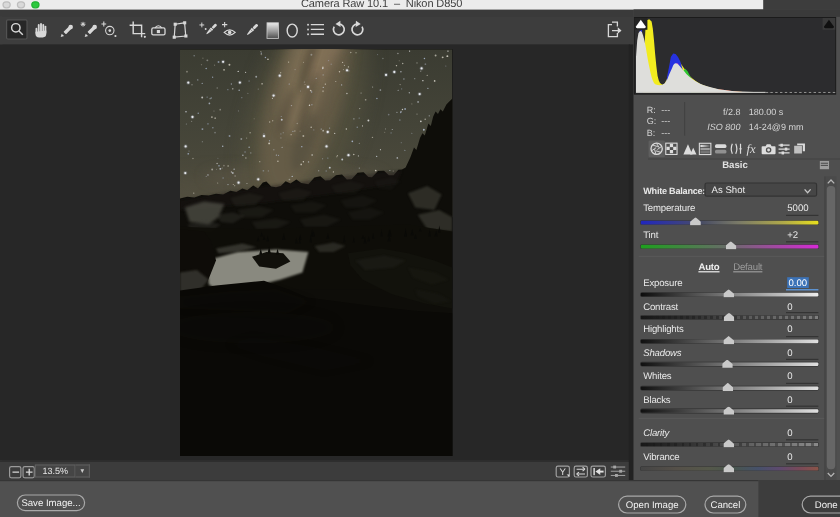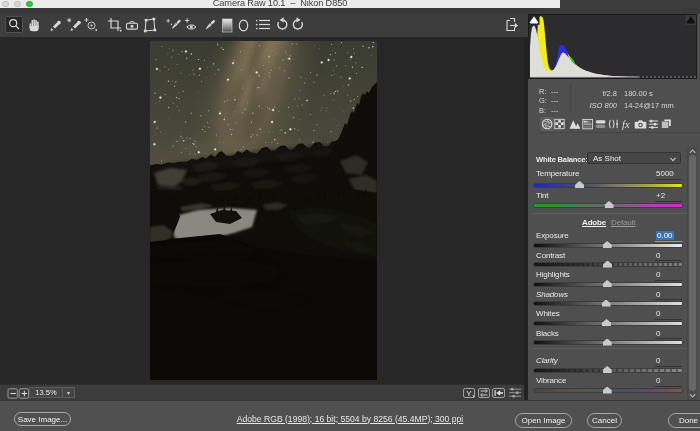--- a/index.html
+++ b/index.html
@@ -1,19 +1,19 @@
 <!DOCTYPE html>
 <html><head>
 <meta charset="utf-8">
 <style>
 * { margin:0; padding:0; box-sizing:border-box; }
 html,body { width:700px; height:431px; overflow:hidden; background:#3d3d3d; }
 body { font-family:"Liberation Sans", sans-serif; position:relative; }
 .abs { position:absolute; }
-#titlebar { left:0; top:0; width:560px; height:8px; background:#ececec; overflow:hidden; }
+#titlebar { left:0; top:0; width:636px; height:8px; background:#ececec; overflow:hidden; }
 #titlebar .dot { position:absolute; width:6.5px; height:6.5px; border-radius:50%; top:0.5px; }
 #title-text { position:absolute; left:0; right:0; top:-2.5px; text-align:center; font-size:9.2px; color:#3e3e3e; letter-spacing:-0.1px; }
 #topstrip { left:0; top:8px; width:700px; height:6px; background:#3a3a3a; }
 #toolbar { left:0; top:14px; width:525px; height:23px; background:#3d3d3d; }
 #canvas { left:0; top:37px; width:525px; height:347px; background:#272727; }
 #leftedge { left:0; top:8px; width:2px; height:392px; background:#4a4a4a; }
 #photo { left:150px; top:41px; width:227px; height:339px; background:#000; }
 #photo svg { display:block; }
 #statusbar { left:0; top:384px; width:525px; height:16px; background:#3c3c3c; border-top:1px solid #2e2e2e; color:#ccc; }
 #zoomval { position:absolute; left:29px; top:2px; width:34px; height:11px; background:#454545; border:1px solid #5c5c5c; color:#e8e8e8; font-size:7.5px; text-align:center; line-height:10px; }
@@ -27,21 +27,21 @@
 #tabs { position:absolute; left:12px; top:108px; width:169px; height:17px; border-bottom:1px solid #454545; }
 #basic-h { position:absolute; left:0; top:125px; width:169px; height:10px; text-align:center; color:#e2e2e2; font-size:8px; font-weight:bold; }
 #content { position:absolute; left:0; top:135px; width:169px; height:257px; font-size:8px; }
 .lbl { position:absolute; font-size:8px; color:#e8e8e8; letter-spacing:-0.15px; white-space:nowrap; }
 .val { position:absolute; left:128px; width:30px; font-size:8px; color:#e8e8e8; }
 .vline { position:absolute; left:127px; width:27px; height:1px; background:#343434; }
 .track { position:absolute; left:6px; width:148px; height:3px; border-radius:1px; box-shadow:0 0 0 0.5px #2c2c2c; }
 .thumb { position:absolute; width:9px; height:7px; background:#c9c9c9; clip-path:polygon(50% 0, 100% 55%, 100% 100%, 0 100%, 0 55%); }
 .divider { position:absolute; left:4px; width:160px; height:1px; background:#404040; border-bottom:1px solid #5c5c5c; }
 #scrollbar { position:absolute; left:158.5px; top:139px; width:10px; height:253px; background:#4a4a4a; border-left:1px solid #454545; }
-#bottombar { left:0; top:400px; width:700px; height:31px; background:#505050; border-top:1px solid #353535; }
+#bottombar { left:0; top:400px; width:632px; height:31px; background:#505050; border-top:1px solid #353535; }
 .pill { position:absolute; border:1px solid #a8a8a8; border-radius:8px; color:#f2f2f2; font-size:8px; text-align:center; }
 #link { position:absolute; left:0; right:0; top:12.5px; text-align:center; font-size:8.6px; color:#e6e6e6; letter-spacing:0px; }
 #link span { text-decoration:underline; }
 </style>
 </head>
 <body>
 <div class="abs" id="leftedge"></div>
 <div class="abs" id="topstrip"></div>
 <div class="abs" id="titlebar">
   <div class="dot" style="left:2px; background:#d9d9d9; border:0.5px solid #bebebe;"></div>
@@ -633,21 +633,21 @@
     <div style="left:11px; top:6.5px;">R:</div>
       <div style="left:23px; top:6.5px;">---</div>
     <div style="left:11px; top:16px;">G:</div>
       <div style="left:23px; top:16px;">---</div>
     <div style="left:11px; top:25.5px;">B:</div>
       <div style="left:23px; top:25.5px;">---</div>
     <div style="left:42px; top:5px; width:1px; height:28px; background:#424242;"></div>
     <div style="left:52px; top:8.5px; width:37px; text-align:right;">f/2.8</div>
     <div style="left:96px; top:8.5px;">180.00 s</div>
     <div style="left:52px; top:21px; width:37px; text-align:right;font-style:italic;">ISO 800</div>
-    <div style="left:96px; top:21px;">14-24@17 mm</div>
+    <div style="left:96px; top:21px;">14-24@9 mm</div>
   </div>
   <div id="tabs"><svg width="169" height="17" viewBox="0 0 169 17">
         <rect x="0.5" y="1" width="13.5" height="14" fill="#5e5e5e" rx="1"></rect>
         <circle cx="7.2" cy="8" r="4.7" fill="none" stroke="#dcdcdc" stroke-width="1.1"></circle>
         <g stroke="#dcdcdc" stroke-width="0.75" fill="none">
           <path d="M7.2,3.6 L9.4,7.2"></path>
           <path d="M11.2,6.1 L7.8,8.6"></path>
           <path d="M10.6,10.9 L6.6,9.7"></path>
           <path d="M6.6,12.3 L5.4,8.4"></path>
           <path d="M3.3,9.5 L6.7,7.1"></path>
@@ -695,20 +695,25 @@
         </g>
         <g fill="#dcdcdc">
           <rect x="110.3" y="3.8" width="2.1" height="2.5"></rect>
           <rect x="114" y="7" width="2.1" height="2.5"></rect>
           <rect x="111.3" y="10.2" width="2.1" height="2.5"></rect>
         </g>
         <g fill="#dcdcdc">
           <path d="M121.8,5.5 L128.3,5.5 L128.3,12 L121.8,12 Z" opacity="0.8"></path>
           <path d="M124.3,3.5 L130.8,3.5 L130.8,10 L129,10 L129,5.1 L124.3,5.1 Z"></path>
         </g>
+      </svg></div>
+  <div id="basic-h">Basic<svg style="position:absolute; right:6px; top:1px;" width="8" height="8" viewBox="0 0 8 8">
+        <rect x="0" y="0" width="8" height="7" fill="#9d9d9d"></rect>
+        <rect x="1" y="1.6" width="6" height="0.9" fill="#4f4f4f"></rect>
+        <rect x="1" y="3.4" width="6" height="0.9" fill="#4f4f4f"></rect>
       </svg></div>
   <div id="content">
     <div class="lbl" style="left:8px; top:11.5px; font-size:7.6px; font-weight:bold; letter-spacing:-0.2px;">White Balance:</div>
     <div style="position:absolute; left:59px; top:8.5px; width:94px; height:12.5px; background:#464646; border:1px solid #333; border-radius:2px; color:#ececec; font-size:8px; line-height:11.5px; padding-left:5px;">As Shot<svg style="position:absolute; right:4px; top:4px;" width="6" height="5" viewBox="0 0 6 5">
           <path d="M0.5,0.8 L3,3.6 L5.5,0.8" stroke="#c5c5c5" stroke-width="1.1" fill="none"></path>
         </svg></div>
     <div class="lbl" style="left:8px; top:26.0px;">Temperature</div>
     <div class="val" style="top:26.0px;">5000</div>
     <div class="vline" style="top:35.5px;"></div>
     <div class="track" style="top:40.5px; background:linear-gradient(to right,#2026c0,#4a4e64 35%,#7a7a68 55%,#b0a94a 80%,#e8e01e);"></div>
@@ -752,33 +757,32 @@
     <div class="val" style="top:213.0px;">0</div>
     <div class="vline" style="top:222.5px;"></div>
     <div class="track" style="top:225.5px; background:repeating-linear-gradient(to right,rgba(0,0,0,0) 0 4px,rgba(22,22,22,0.4) 4px 6px),linear-gradient(to right,#181818,#353535 30%,#606060 60%,#8a8a8a);"></div>
     <div class="thumb" style="left:74.7px; top:223.0px;"></div>
     <div class="lbl" style="left:8px; top:233.0px;">Vibrance</div>
     <div class="val" style="top:233.0px;">0</div>
     <div class="vline" style="top:242.5px;"></div>
     <div class="track" style="top:246px; background:linear-gradient(to right,#454545,#555049 20%,#55584a 38%,#49564e 52%,#46516a 66%,#5e4a6e 78%,#7a4a58 90%,#8a5448);"></div>
     <div class="thumb" style="left:74.7px; top:243.5px;"></div>
     <div class="divider" style="top:69.5px;"></div>
-    <div class="lbl" style="left:54px; top:75px; text-decoration:underline; font-weight:bold; color:#f0f0f0;">Adobe</div>
+    <div class="lbl" style="left:54px; top:75px; text-decoration:underline; font-weight:bold; color:#f0f0f0;">Auto</div>
     <div class="lbl" style="left:83px; top:75px; text-decoration:underline; color:#9b9b9b;">Default</div>
     <div class="divider" style="top:204.5px;"></div>
   </div>
   <div id="scrollbar">
     <div style="position:absolute; left:1px; top:8px; width:7px; height:236px; background:#666; border-radius:3px;"></div>
     <svg style="position:absolute; left:1.5px; top:2px;" width="7" height="5" viewBox="0 0 7 5">
         <path d="M0.8,3.8 L3.5,1 L6.2,3.8" stroke="#b5b5b5" stroke-width="1.1" fill="none"></path>
       </svg>
     <svg style="position:absolute; left:1.5px; bottom:2px;" width="7" height="5" viewBox="0 0 7 5">
         <path d="M0.8,1.2 L3.5,4 L6.2,1.2" stroke="#b5b5b5" stroke-width="1.1" fill="none"></path>
       </svg>
   </div>
 </div>
 <div class="abs" id="bottombar">
   <div class="pill" style="left:14px; top:10.5px; width:57px; height:14px; line-height:13px;">Save Image...</div>
-  <div id="link"><span>Adobe RGB (1998); 16 bit; 5504 by 8256 (45.4MP); 300 ppi</span></div>
   <div class="pill" style="left:515px; top:11.5px; width:57px; height:15px; line-height:14px;">Open Image</div>
   <div class="pill" style="left:587px; top:11.5px; width:35px; height:15px; line-height:14px;">Cancel</div>
   <div class="pill" style="left:644px; top:11.5px; width:41px; height:15px; line-height:14px;margin-left:24px;">Done</div>
 </div>
 
 </body></html>

